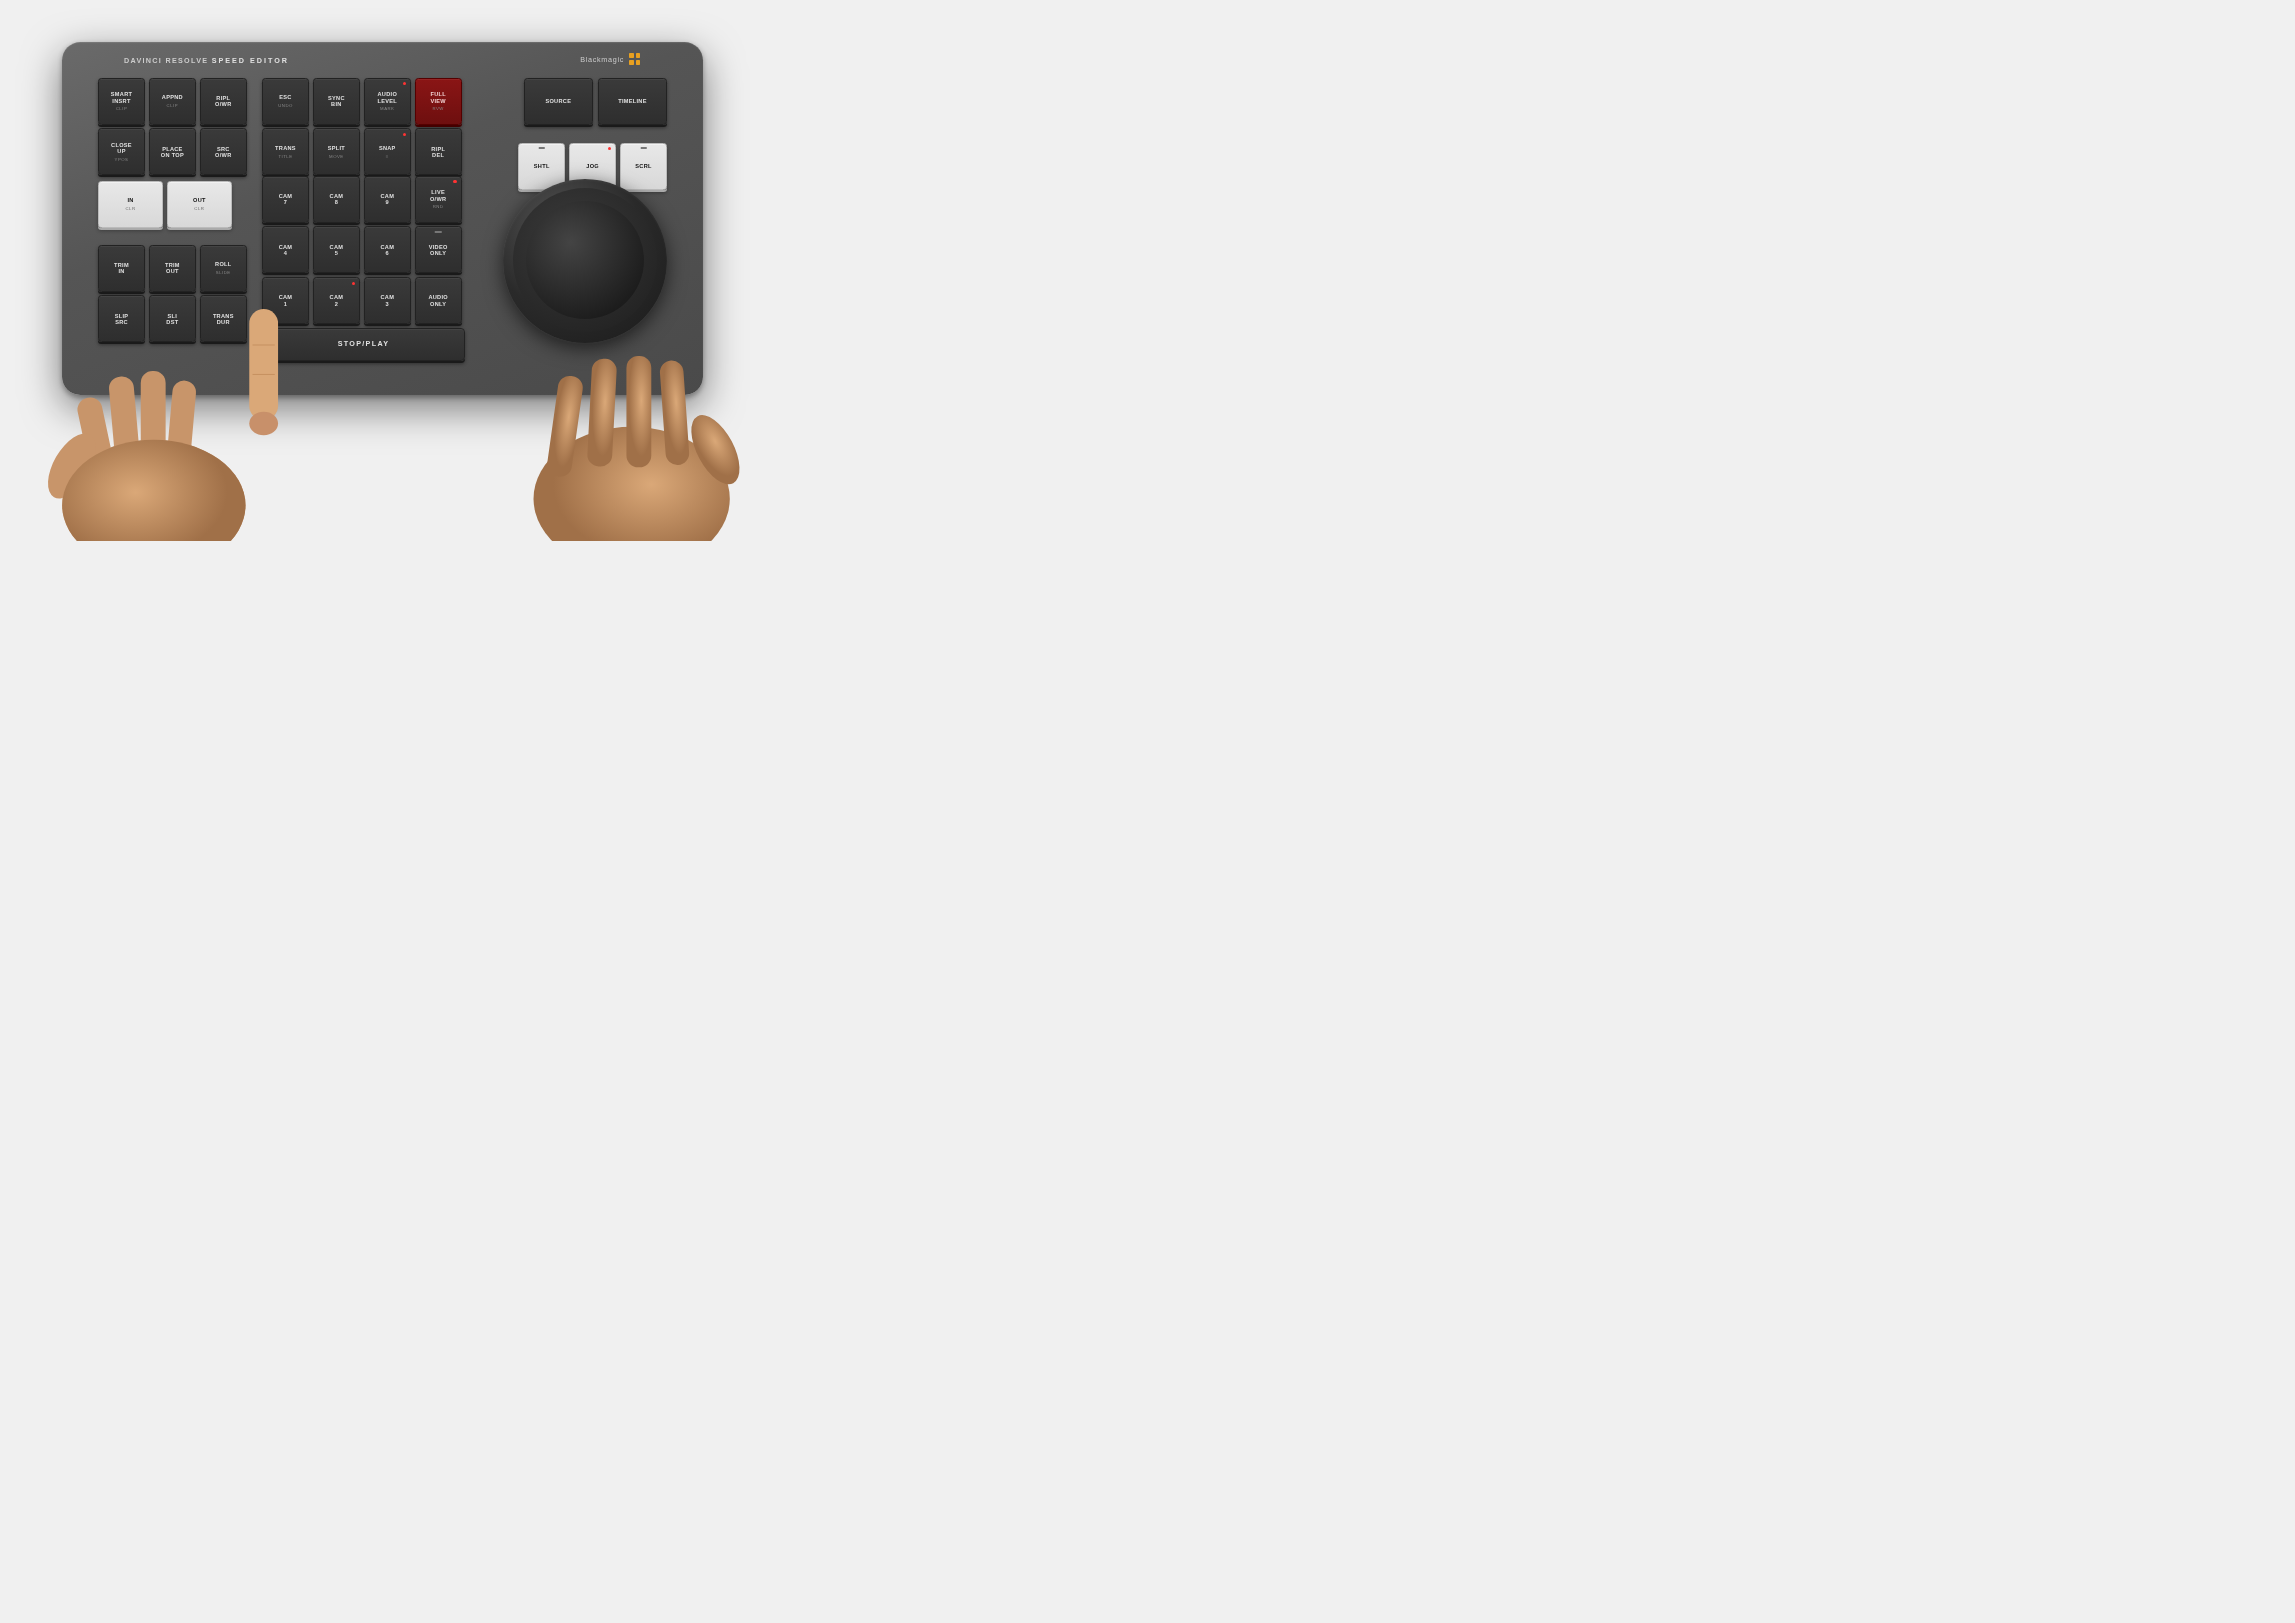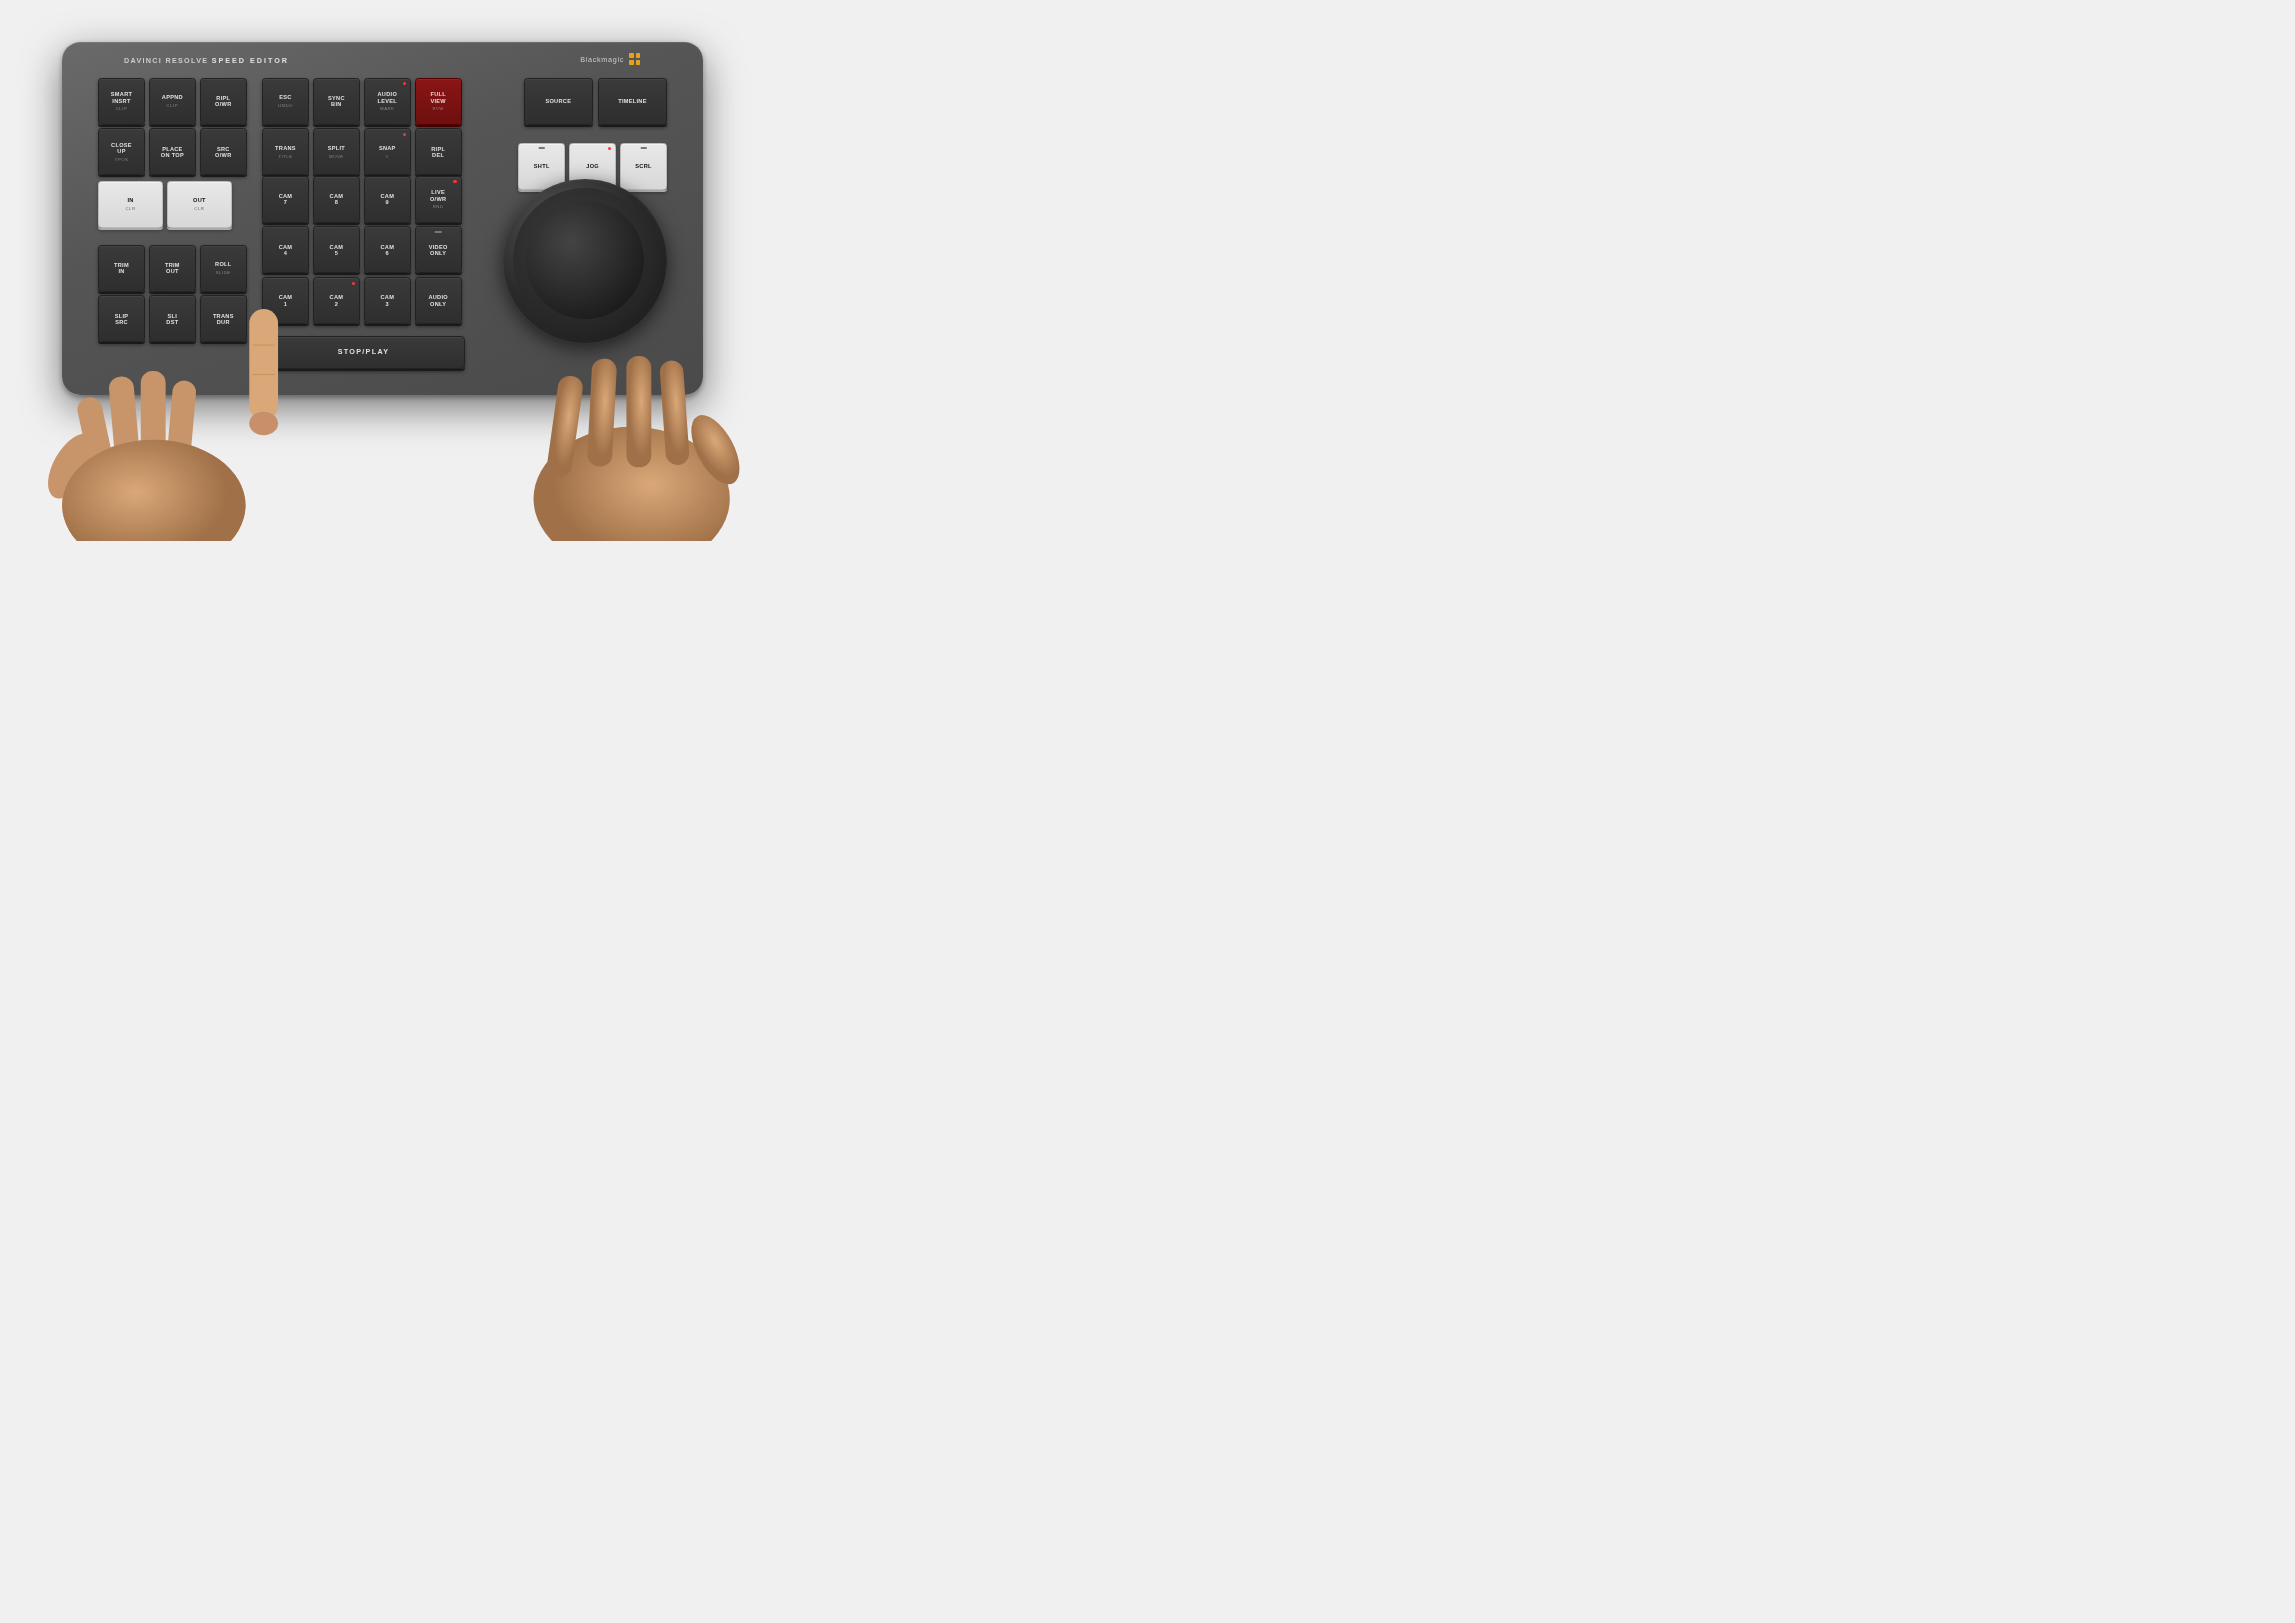--- a/index.html
+++ b/index.html
@@ -206,21 +206,21 @@
       left: 164px;
       display: grid;
       grid-template-columns: repeat(4, 47px);
       grid-template-rows: repeat(3, 47px);
       gap: 3.9px;
     }
 
     
     .stop-play-bar {
       position: absolute;
-      top: 258px;
+      top: 250px;
       left: 164px;
       width: 203px;
       height: 33px;
     }
 
     
     .right-top-group {
       position: absolute;
       top: 0;
       right: 0;

